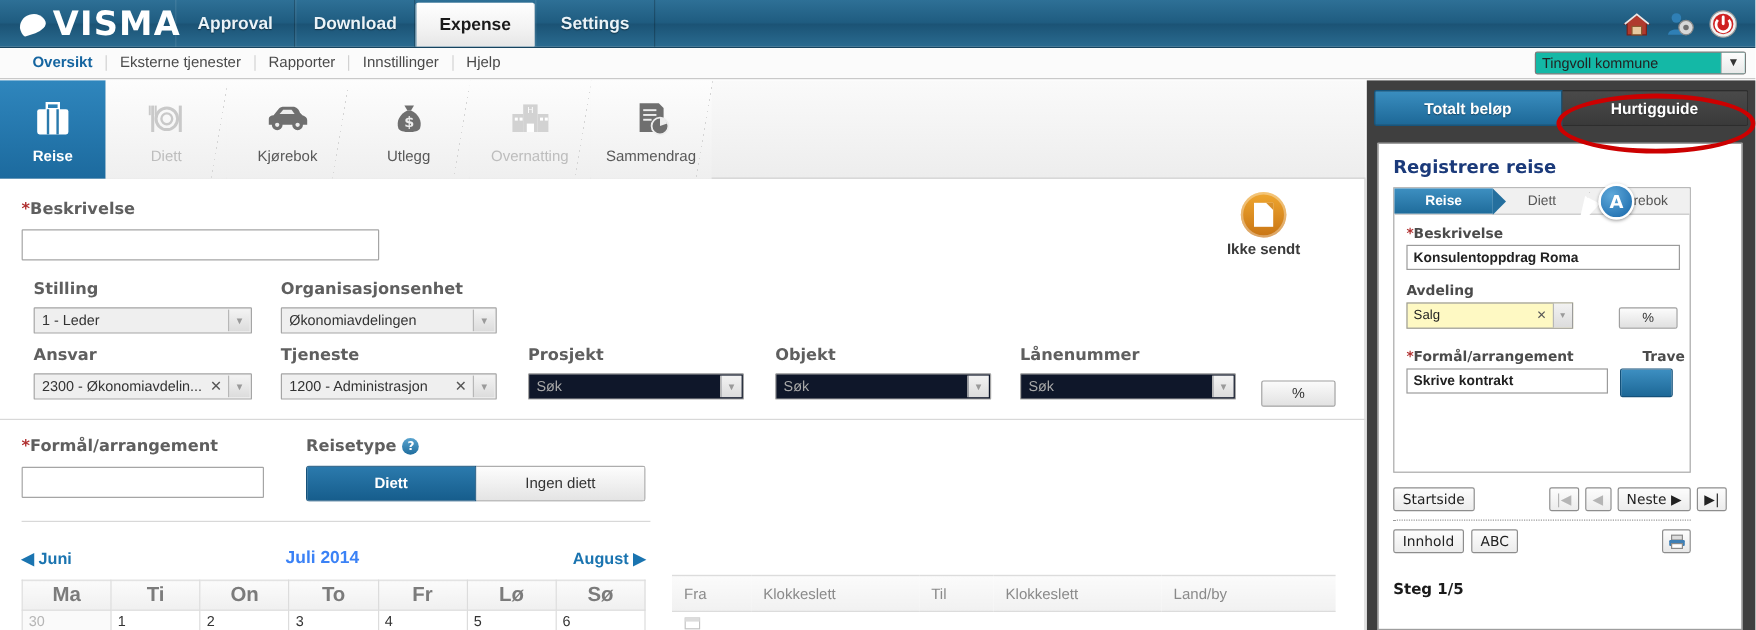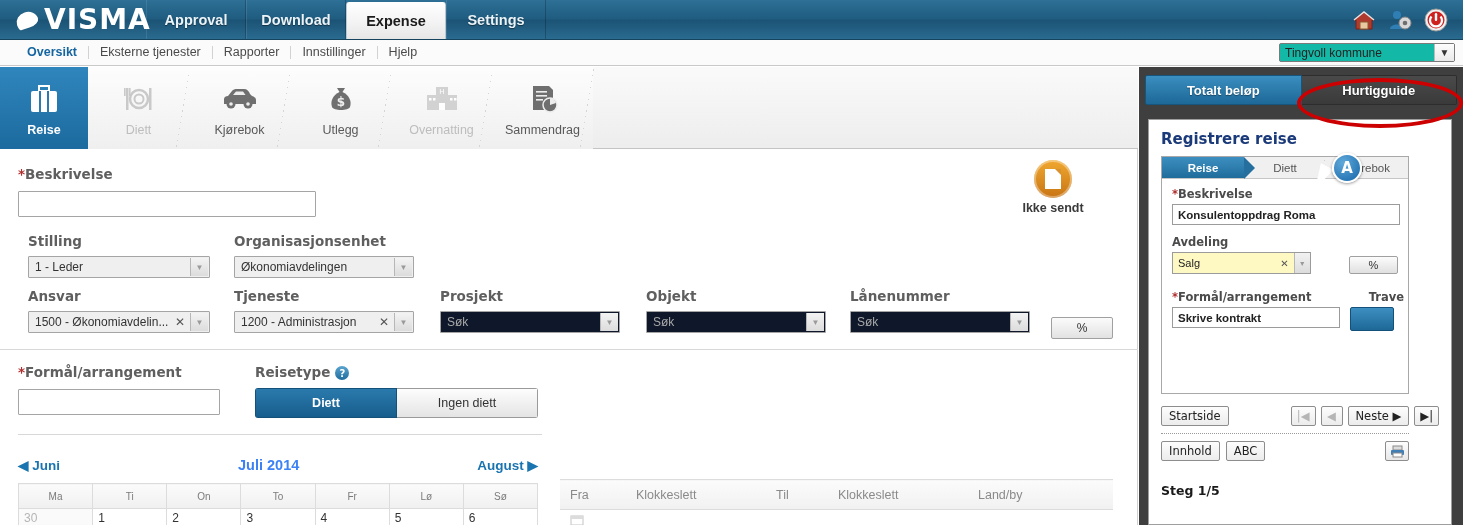--- a/index.html
+++ b/index.html
@@ -179,21 +179,21 @@
     vertical-align:middle; margin-left:5px;
   }
 
   
   .cal-nav { display:flex; align-items:center; justify-content:space-between; width:520px; }
   .cal-link { color:#1a74b0; font-weight:bold; font-size:13.5px; cursor:pointer; }
   .cal-title { color:#3b82f6; font-weight:bold; font-size:14.5px; }
   .cal-table { width:520px; border-collapse:collapse; }
   .cal-table th {
     background:linear-gradient(to bottom,#fbfbfb,#f0f0f0);
-    border:1px solid #dcdcdc; height:25px; font-size:10px; color:#7b7b7b; font-weight:normal;
+    border:1px solid #dcdcdc; height:25px; font-size:17px; color:#7b7b7b; font-weight:bold;
   }
   .cal-table td {
     border:1px solid #dcdcdc; height:22px; font-size:12px; color:#333;
     vertical-align:top; padding:2px 0 0 5px; width:74px;
   }
   .cal-table td.other { color:#b5b5b5; background:#fafafa; }
 
   
   .dtable { width:553px; border-collapse:collapse; }
   .dtable th {
@@ -464,21 +464,21 @@
       <div class="label">Organisasjonsenhet</div>
       <div class="sel" style="width:180px; margin-top:7px;">
         <span>Økonomiavdelingen</span>
         <span class="arrow">▼</span>
       </div>
     </div>
 
     <div style="position:absolute; left:28px; top:139px;">
       <div class="label">Ansvar</div>
       <div class="sel" style="width:182px; margin-top:7px;">
-        <span>1500 - Økonomiavdelin...</span>
+        <span>2300 - Økonomiavdelin...</span>
         <span class="clearx">✕</span>
         <span class="arrow">▼</span>
       </div>
     </div>
     <div style="position:absolute; left:234px; top:139px;">
       <div class="label">Tjeneste</div>
       <div class="sel" style="width:180px; margin-top:7px;">
         <span>1200 - Administrasjon</span>
         <span class="clearx">✕</span>
         <span class="arrow">▼</span>

